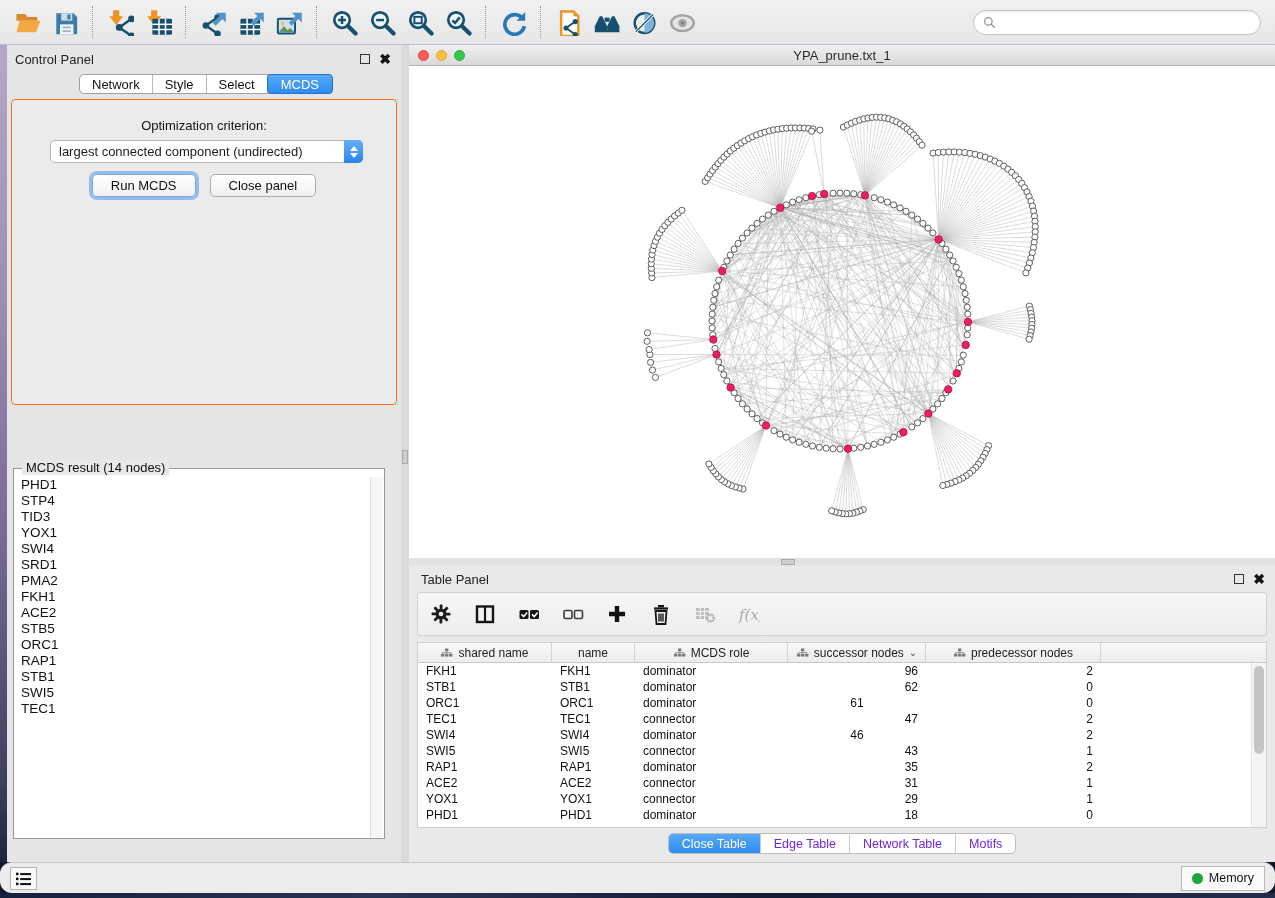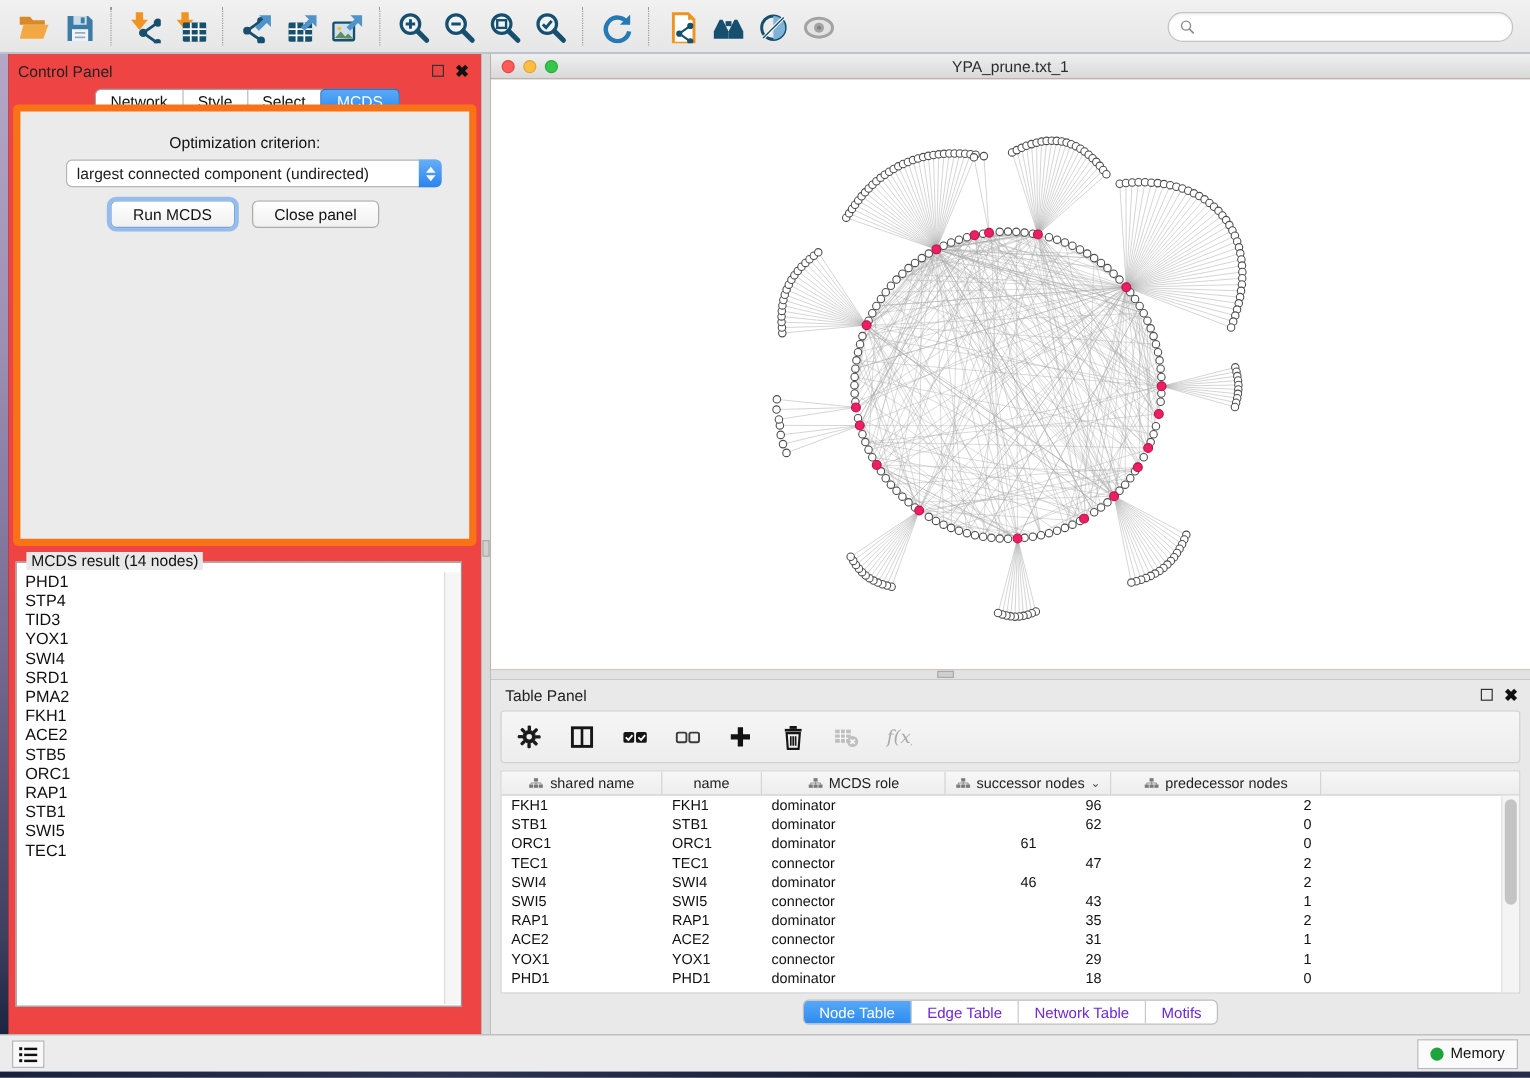--- a/index.html
+++ b/index.html
@@ -22,34 +22,34 @@
   .searchbox svg { width:15px; height:15px; flex:0 0 auto; }
   .searchbox input { border:none; outline:none; flex:1; font-size:12px; background:transparent; margin-left:4px;}
 
   
   .left-strip { position:absolute; left:0; top:45px; width:7px; height:817px;
                 background:linear-gradient(180deg,#b5a7c6 0%, #9c8fb4 30%, #786b92 60%, #3f3f5e 90%, #1b2440 100%); }
   .desktop-strip { position:absolute; left:0; top:893px; width:1275px; height:5px;
                 background:linear-gradient(90deg,#18213c,#2a3354 30%,#141c33 60%,#232c4c); }
 
   
-  .control-panel { position:absolute; left:7px; top:45px; width:394px; height:817px; background:#ef4444; }
+  .control-panel { position:absolute; left:7px; top:45px; width:394px; height:817px; background:#e5e5e5; }
   .cp-head { height:24px; display:flex; align-items:center; padding:4px 10px 0 8px; }
   .cp-title { font-size:13px; color:#222; }
   .win-mini { margin-left:auto; display:flex; gap:9px; align-items:center; }
   .float-glyph { width:10px; height:10px; border:1.6px solid #333; }
   .close-glyph { font-size:14px; font-weight:bold; color:#111; line-height:10px; }
   .cp-tabs { position:absolute; left:72px; top:29px; display:flex; border:1px solid #9f9f9f;
              border-radius:5px; background:#fff; height:20px; overflow:visible; }
   .cp-tab { padding:2px 12px; font-size:13px; line-height:16px; border-right:1px solid #b9b9b9; color:#111; }
   .cp-tab:last-child { border-right:none; }
   .cp-tab.active { background:linear-gradient(#5aa9f8,#2d8cf0); color:#fff; border-radius:4px;
                    margin:-1px; border:1px solid #2173cf; padding:2px 13px; }
-  .cp-content { position:absolute; left:4px; top:42px; width:386px; height:368px;
-                background:#ebebeb; border:6px solid #f97316; border-radius:4px; }
+  .cp-content { position:absolute; left:4px; top:54px; width:386px; height:306px;
+                background:#ebebeb; border:1px solid #f97316; border-radius:4px; }
   .opt-label { text-align:center; margin-top:18px; font-size:13px; color:#111; }
   .dropdown { position:absolute; left:38px; top:40px; width:313px; height:23px; background:#fff;
               border:1px solid #b5b5b5; border-radius:5px; display:flex; align-items:center; }
   .dropdown .dd-text { flex:1; padding:0 8px; font-size:13px; white-space:nowrap; overflow:hidden; }
   .dd-stepper { width:19px; height:23px; margin:-1px -1px -1px 0; border-radius:0 5px 5px 0;
                 background:linear-gradient(#66aef9,#2a84ee); display:flex; flex-direction:column;
                 align-items:center; justify-content:center; gap:2px; }
   .dd-up { width:0; height:0; border-left:4px solid transparent; border-right:4px solid transparent; border-bottom:5px solid #fff; }
   .dd-down { width:0; height:0; border-left:4px solid transparent; border-right:4px solid transparent; border-top:5px solid #fff; }
   .btn-row { position:absolute; left:0; top:74px; width:100%; display:flex; justify-content:center; gap:14px; }
@@ -63,21 +63,21 @@
   .mcds-item { font-size:13.5px; line-height:16px; color:#111; }
   .mcds-scroll { position:absolute; right:1px; top:8px; bottom:1px; width:13px; background:#f6f6f6; border-left:1px solid #ddd; }
 
   
   .v-split { position:absolute; left:401px; top:45px; width:8px; height:817px; background:#dadada; }
   .v-split .handle { position:absolute; left:1px; top:405px; width:6px; height:14px; background:#cfcfcf; border:1px solid #aaa; }
   .h-split { position:absolute; left:409px; top:558px; width:866px; height:8px; background:#e2e2e2; }
   .h-split .handle { position:absolute; left:372px; top:1px; width:14px; height:6px; background:#cfcfcf; border:1px solid #aaa; }
 
   
-  .net-panel { position:absolute; left:409px; top:45px; width:866px; height:513px; background:#c2410c; }
+  .net-panel { position:absolute; left:409px; top:45px; width:866px; height:513px; background:#0f172a; }
   .net-titlebar { height:21px; background:linear-gradient(#efefef,#d9d9d9); border-bottom:1px solid #b4b4b4;
                   display:flex; align-items:center; position:relative; }
   .lights { display:flex; gap:7px; margin-left:9px; }
   .light { width:11px; height:11px; border-radius:50%; }
   .light.red { background:#fc5b57; border:1px solid #e2443e; }
   .light.yellow { background:#fdbe41; border:1px solid #e0a434; }
   .light.green { background:#34c84a; border:1px solid #2aa93c; }
   .net-title { position:absolute; left:0; right:0; text-align:center; font-size:13px; color:#2b2b2b; }
   .net-canvas { position:absolute; left:0; top:21px; right:0; bottom:0; background:#fff; }
   .net-canvas svg { width:100%; height:100%; display:block; }
@@ -103,21 +103,21 @@
   .tscroll { position:absolute; right:0; top:20px; width:15px; bottom:0; background:#f4f4f4; border-left:1px solid #e2e2e2; }
   .tscroll .thumb { position:absolute; left:2px; top:3px; width:10px; height:88px; background:#c4c4c4; border-radius:5px; }
   .tp-tabs { position:absolute; left:0; right:0; top:267px; display:flex; justify-content:center; }
   .seg { display:flex; border:1px solid #bdbdbd; border-radius:5px; overflow:hidden; background:#fff; height:21px; }
   .seg-tab { padding:2px 13px; font-size:12.5px; line-height:16px; color:#6d28d9; border-right:1px solid #c9c9c9; }
   .seg-tab:last-child { border-right:none; }
   .seg-tab.active { background:linear-gradient(#57a8f7,#2d8cf0); color:#fff; }
 
   
   .status-bar { position:absolute; left:0; top:862px; width:1275px; height:31px; background:#ececec;
-                border-top:1px solid #c6c6c6; display:flex; align-items:center; padding:0 10px; }
+                border-top:1px solid #c6c6c6; display:flex; align-items:center; padding:0 10px;border-radius:12px; }
   .list-btn { width:27px; height:23px; background:#f8f8f8; border:1px solid #b5b5b5; display:flex;
               align-items:center; justify-content:center; }
   .list-btn svg { width:17px; height:15px; }
   .memory-btn { margin-left:auto; height:25px; background:#fafafa; border:1px solid #b9b9b9;
                 display:flex; align-items:center; gap:6px; padding:0 10px; font-size:12.5px; color:#111; }
   .mem-dot { width:11px; height:11px; border-radius:50%; background:#1fa33c; }
 </style>
 </head>
 <body>
 
@@ -1311,21 +1311,21 @@
           <div class="td" style="width:138px;text-align:right">18</div>
           <div class="td" style="width:175px;text-align:right">0</div>
         </div>
       </div>
     <div class="tscroll">
         <div class="thumb"></div>
       </div>
   </div>
   <div class="tp-tabs">
       <div class="seg" id="table-tabs">
-        <span class="seg-tab active">Node Table</span>
+        <span class="seg-tab active">Close Table</span>
         <span class="seg-tab">Edge Table</span>
         <span class="seg-tab">Network Table</span>
         <span class="seg-tab">Motifs</span>
       </div>
     </div>
 </div>
 
 <div class="status-bar">
   <div class="list-btn">
     <svg viewBox="0 0 20 18">

